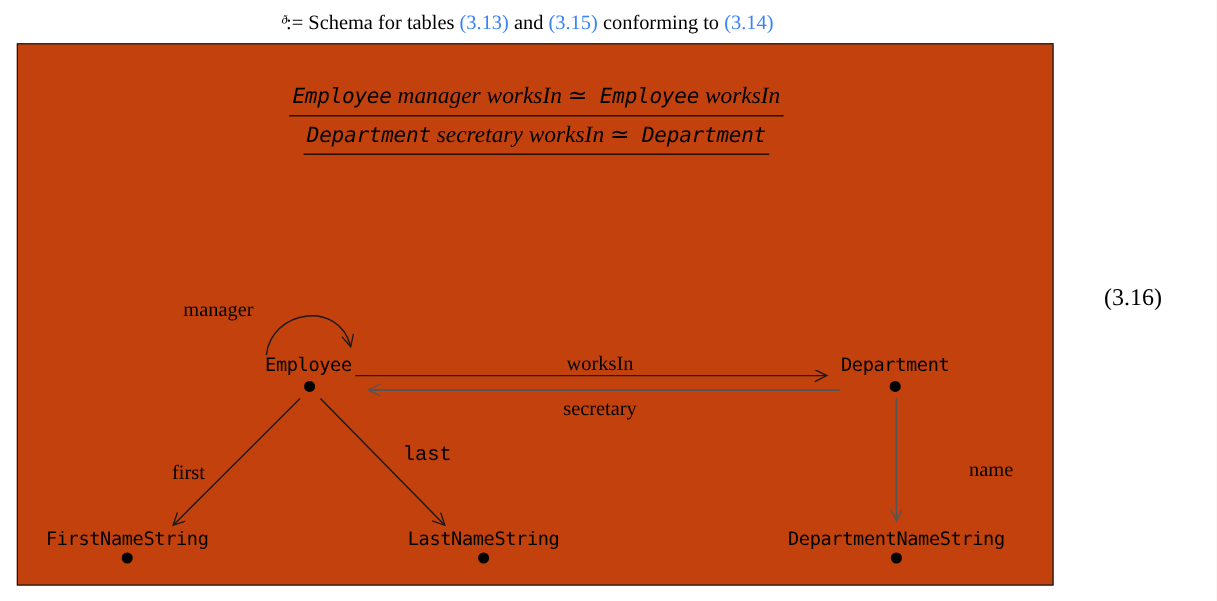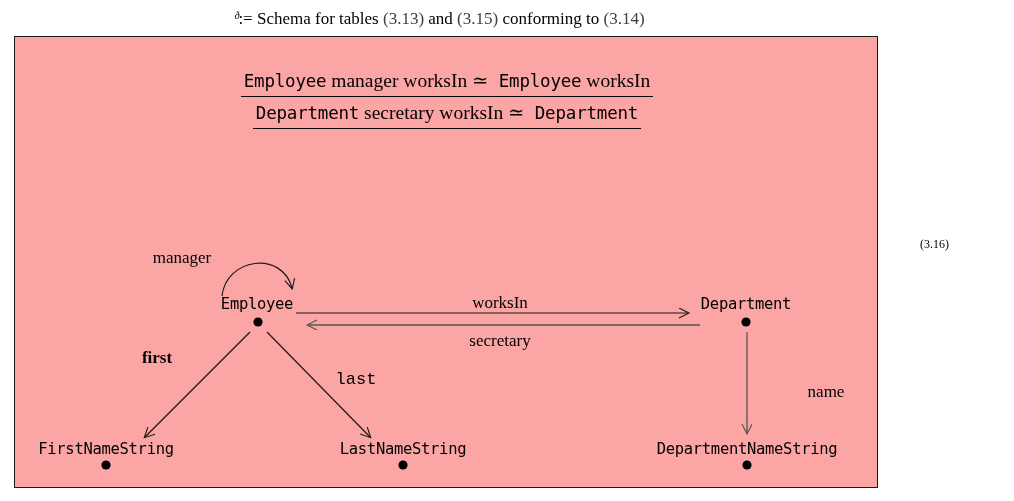--- a/index.html
+++ b/index.html
@@ -26,41 +26,42 @@
     font-size: 17px;
     line-height: 22px;
     white-space: nowrap;
   }
   .caption .cal {
     font-family: "Liberation Serif", "DejaVu Serif", serif;
     font-style: italic;
     font-size: 17px;
   }
   .ref {
-    color: #404040;
+    color: #3b82f6;
   }
 
   
   .frame {
     position: absolute;
     left: 14px;
     top: 36px;
     width: 864px;
     height: 452px;
     border: 1.4px solid #1a1a1a;
     box-sizing: border-box;
-    background: #fca5a5;
+    background: #c2410c;
+    font-style: italic;
   }
 
   
   .eqno {
     position: absolute;
     left: 920px;
     top: 237px;
-    font-size: 12px;
+    font-size: 20px;
     white-space: nowrap;
   }
 
   
   .schema {
     position: absolute;
     left: 0;
     top: 30px;
     width: 864px;
     text-align: center;
@@ -164,17 +165,17 @@
 
 <div class="node-label" style="left:257px; top:295px;">Employee</div>
 <div class="node-label" style="left:746px; top:295px;">Department</div>
 <div class="node-label" style="left:106px; top:440px;">FirstNameString</div>
 <div class="node-label" style="left:403px; top:440px;">LastNameString</div>
 <div class="node-label" style="left:747px; top:440px;">DepartmentNameString</div>
 
 <div class="edge-label" style="left:182px; top:248px;">manager</div>
 <div class="edge-label" style="left:500px; top:293px;">worksIn</div>
 <div class="edge-label" style="left:500px; top:331px;">secretary</div>
-<div class="edge-label" style="left:157px; top:348px;font-weight:bold;">first</div>
+<div class="edge-label" style="left:157px; top:384px;">first</div>
 <div class="edge-label" style="left:356px; top:370px;font-family:Liberation Mono, monospace;">last</div>
 <div class="edge-label" style="left:781px; top:382px;margin-left:45px;">name</div>
 
 <div class="eqno">(3.16)</div>
 
 </body></html>

